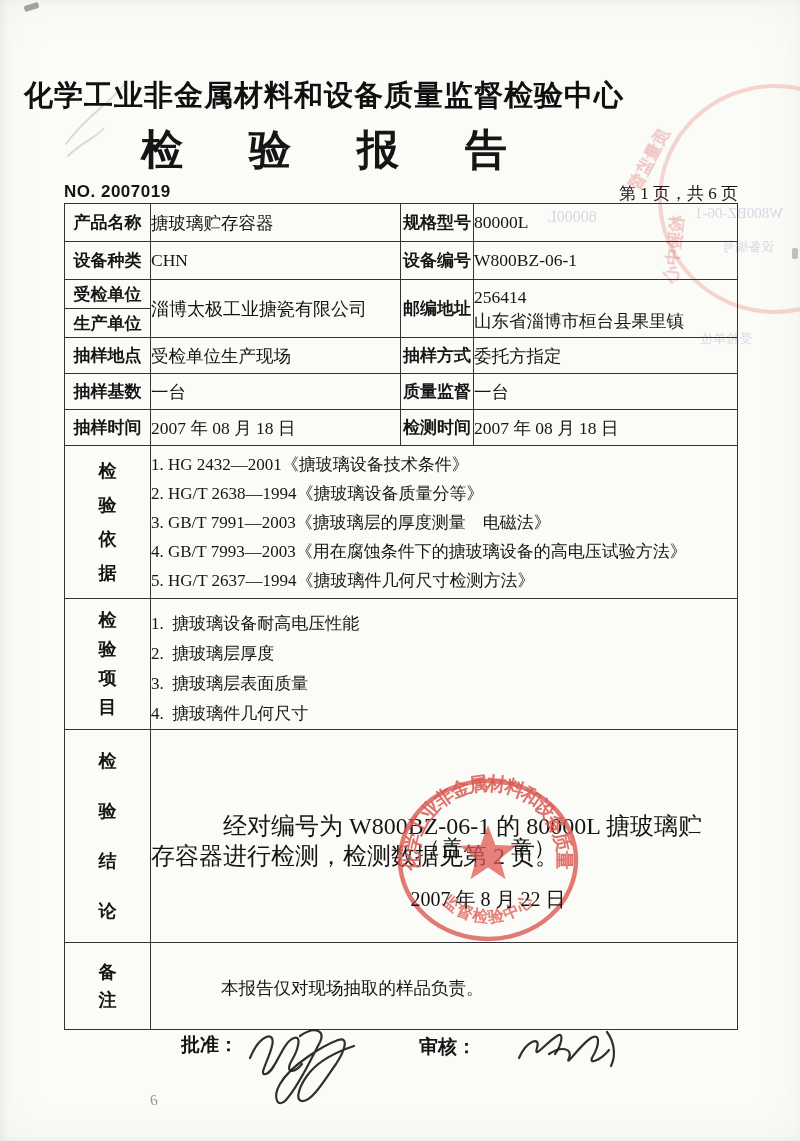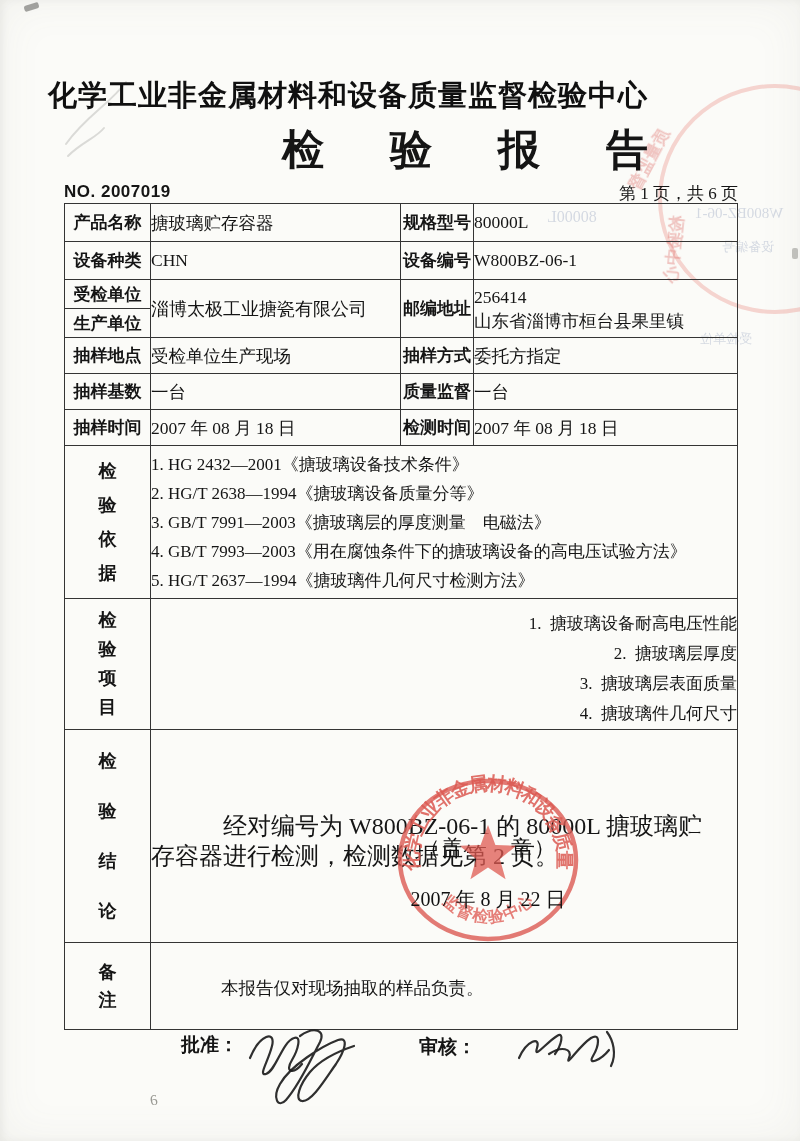--- a/index.html
+++ b/index.html
@@ -2,21 +2,21 @@
 <html><head>
 <meta charset="utf-8">
 <style>
   html,body{margin:0;padding:0;background:#888;}
   .page{
     position:relative;width:800px;height:1141px;margin:0 auto;
     background:#fbfbf8;overflow:hidden;color:#151515;
     font-family:"Liberation Serif","DejaVu Serif",serif;
     box-shadow:inset 0 0 45px rgba(110,110,95,.07), inset 3px 0 8px rgba(0,0,0,.05);
   }
-  .t-center{position:absolute;left:0;width:648px;text-align:right;}
+  .t-center{position:absolute;left:0;width:648px;text-align:center;}
   .main-title{top:76px;font-size:29px;font-weight:bold;letter-spacing:1px;
     font-family:"Liberation Sans","DejaVu Sans",sans-serif;color:#101010;}
   .report-title{top:122px;font-size:42px;font-weight:bold;
     font-family:"Liberation Sans","DejaVu Sans",sans-serif;}
   .report-title span{letter-spacing:66px;margin-right:-66px;}
   .meta-no{position:absolute;left:64px;top:182px;font-size:17px;font-weight:bold;
     font-family:"Liberation Sans","DejaVu Sans",sans-serif;letter-spacing:.5px;}
   .meta-page{position:absolute;right:62px;top:182px;font-size:17px;}
   table.report{position:absolute;left:64px;top:203px;width:673px;
     border-collapse:collapse;table-layout:fixed;border-radius:12px;}
@@ -24,21 +24,21 @@
     overflow:visible;}
   td.lbl{font-family:"Liberation Sans","DejaVu Sans",sans-serif;font-weight:bold;
     font-size:17px;text-align:center;}
   td.val{font-size:17.5px;padding:2px 4px 2px 10px;}
   td.vlbl{text-align:center;vertical-align:middle;}
   .vstack{display:inline-block;width:20px;word-break:break-all;font-weight:bold;
     font-size:18px;font-family:"Liberation Sans","DejaVu Sans",sans-serif;text-align:center;}
   .lh34{line-height:34px;} .lh29{line-height:29px;} .lh50{line-height:50px;} .lh28{line-height:28px;}
   td.sec{vertical-align:top;font-size:17px;padding:14px 8px 4px 16px;position:relative;}
   .sec-line{white-space:pre-wrap;line-height:29px;}
-  .items-line{white-space:pre-wrap;line-height:30px;text-align:right;}
+  .items-line{white-space:pre-wrap;line-height:30px;}
   .addr-line{line-height:24px;}
   .para{font-size:24px;line-height:30px;text-indent:3em;margin-top:2px;padding-right:18px;}
   .remark-para{font-size:17.5px;line-height:26px;text-indent:4em;margin-top:4px;}
   
   .stamp-svg{position:absolute;left:237px;top:40px;width:200px;height:180px;z-index:1;}
   .seal-note{position:absolute;left:237px;top:104px;width:200px;text-align:center;
     font-size:21px;letter-spacing:2px;z-index:2;color:#111;}
   .seal-date{position:absolute;left:207px;top:156px;width:260px;text-align:center;
     font-size:20px;z-index:2;color:#111;}
   

